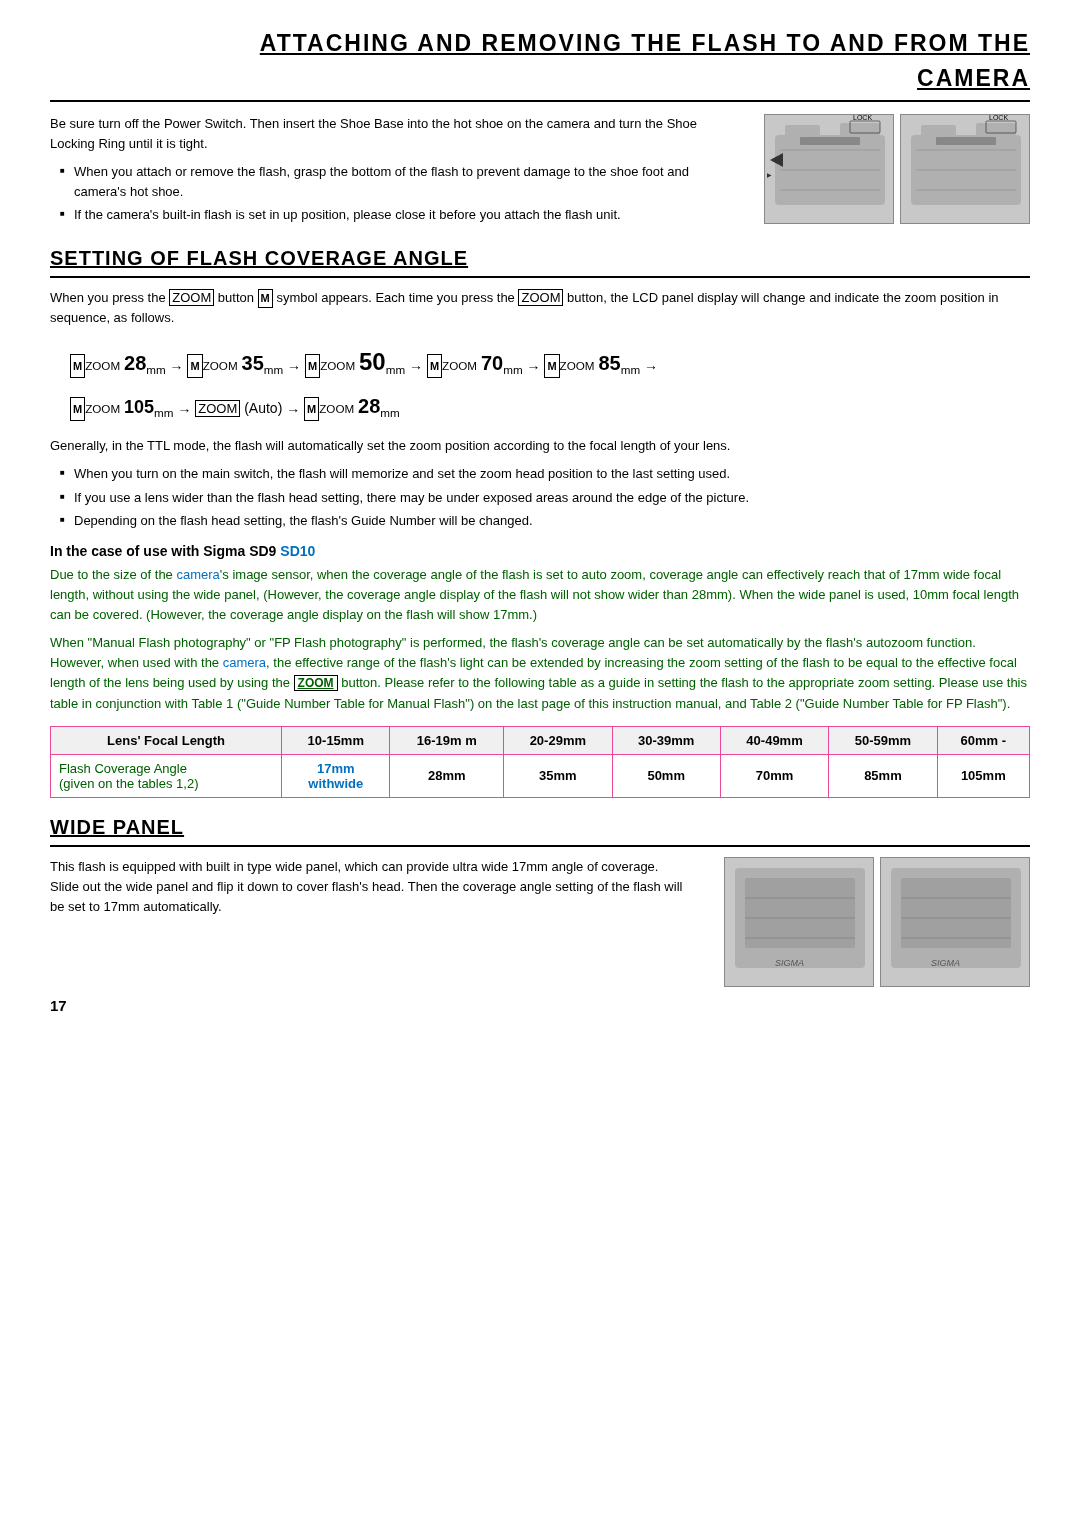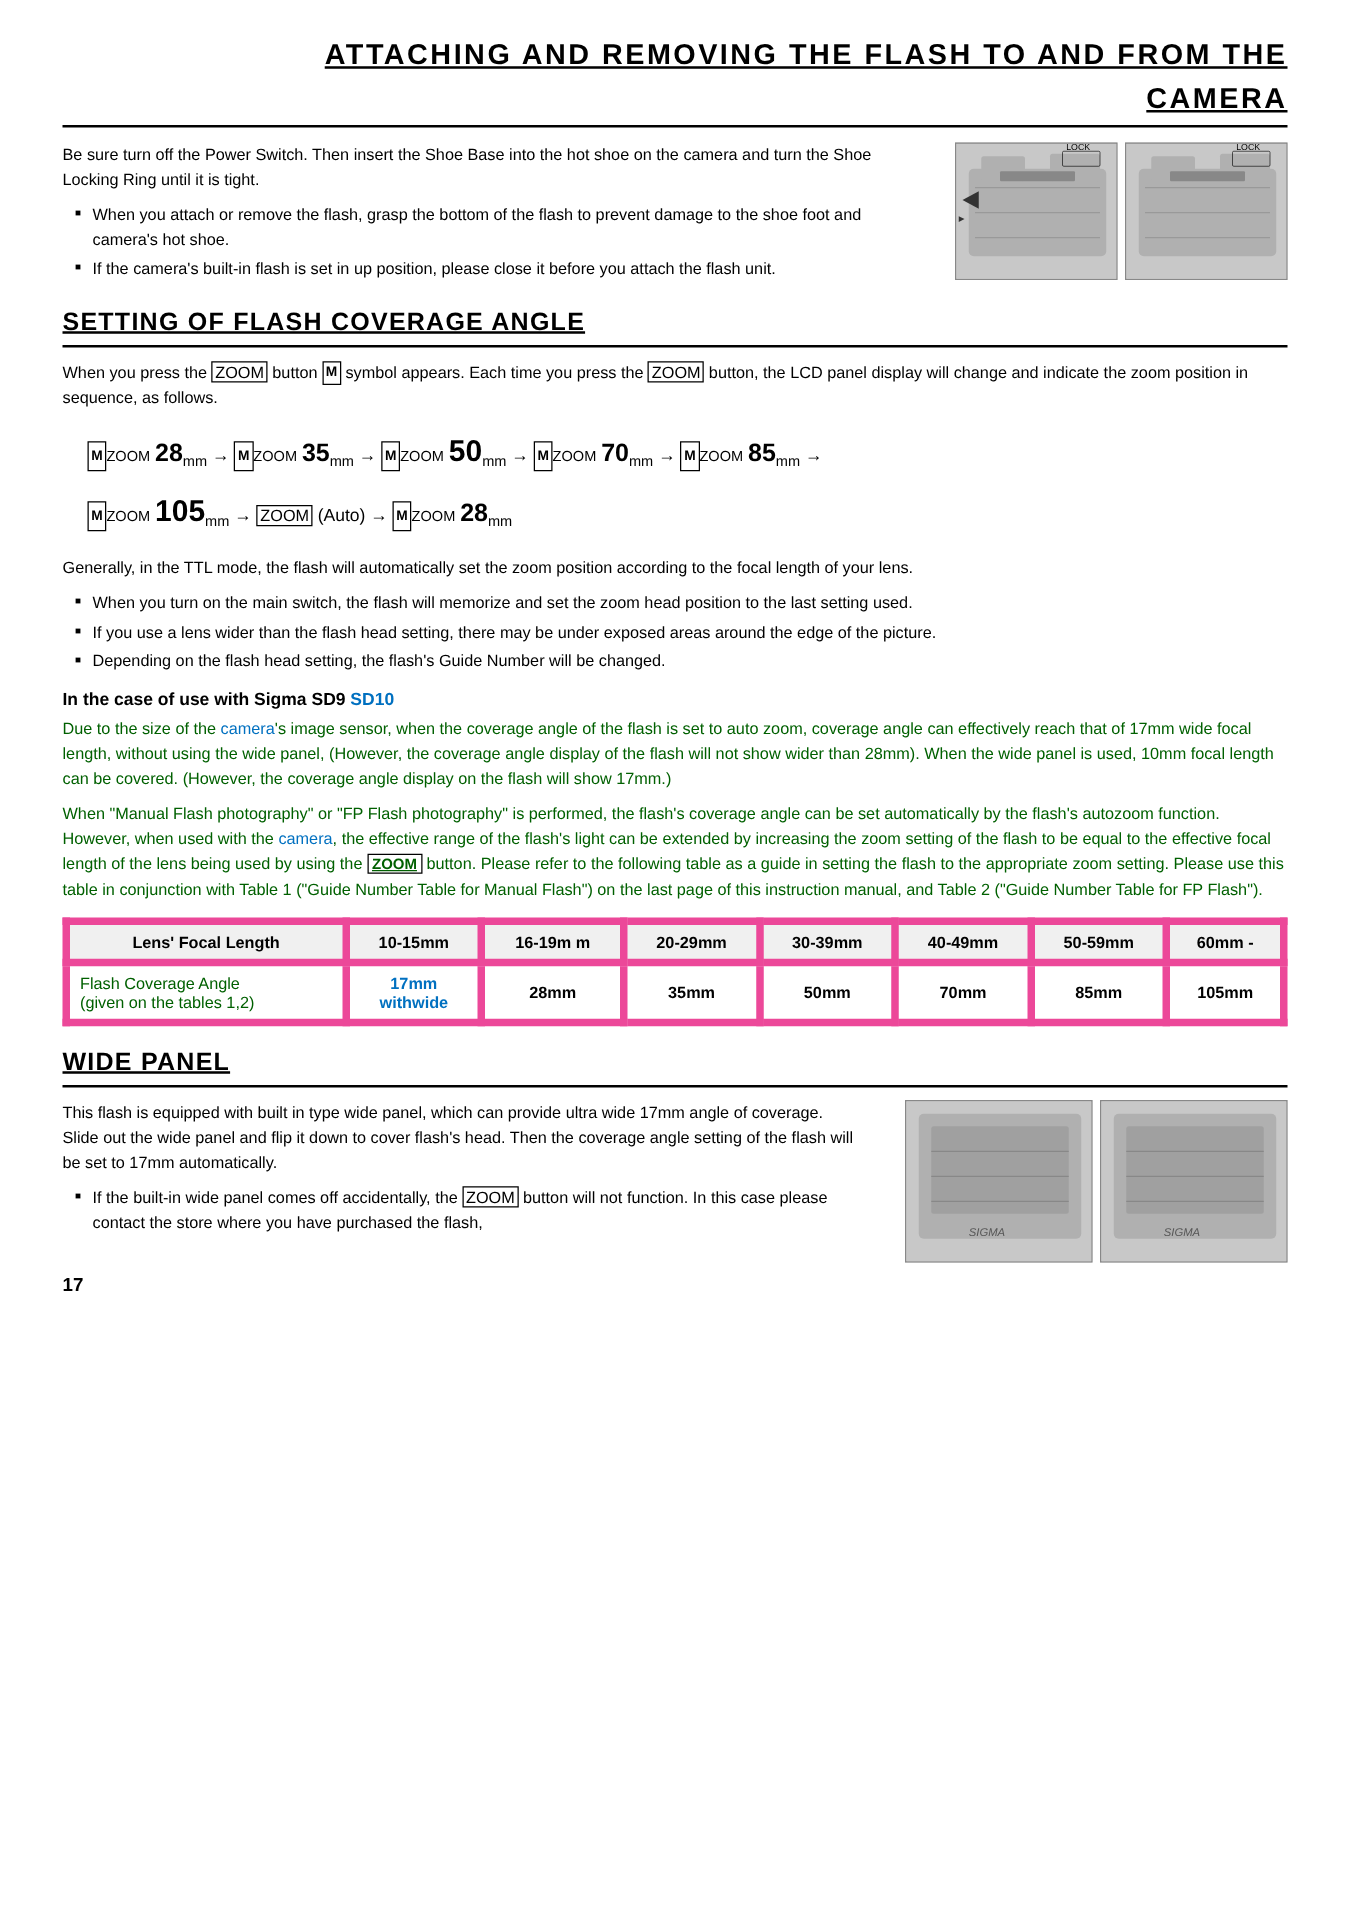--- a/index.html
+++ b/index.html
@@ -124,21 +124,21 @@
       text-decoration: underline;
     }
     
     .coverage-table {
       width: 100%;
       border-collapse: collapse;
       margin: 12px 0;
       font-size: 13px;
     }
     .coverage-table th, .coverage-table td {
-      border: 6px solid #ec4899;
+      border: 1px solid #ec4899;
       padding: 6px 8px;
       text-align: center;
     }
     .coverage-table th {
       background: #f0f0f0;
     }
     .coverage-table td.label-cell {
       text-align: left;
       color: #006000;
     }
@@ -266,21 +266,21 @@
   <span class="arrow"> → </span>
   <span class="m-symbol">M</span><small>ZOOM</small> <strong style="font-size:20px">35</strong><sub>mm</sub>
   <span class="arrow"> → </span>
   <span class="m-symbol">M</span><small>ZOOM</small> <strong style="font-size:24px">50</strong><sub>mm</sub>
   <span class="arrow"> → </span>
   <span class="m-symbol">M</span><small>ZOOM</small> <strong style="font-size:20px">70</strong><sub>mm</sub>
   <span class="arrow"> → </span>
   <span class="m-symbol">M</span><small>ZOOM</small> <strong style="font-size:20px">85</strong><sub>mm</sub>
   <span class="arrow"> → </span>
   <br>
-  <span class="m-symbol">M</span><small>ZOOM</small> <strong style="font-size:24px">105</strong><sub>mm</sub>
+  <span class="m-symbol">M</span><small>ZOOM</small> <strong style="font-size:18px">105</strong><sub>mm</sub>
   <span class="arrow"> → </span>
   <span class="zoom-box">ZOOM</span> (Auto)
   <span class="arrow"> → </span>
   <span class="m-symbol">M</span><small>ZOOM</small> <strong style="font-size:20px">28</strong><sub>mm</sub>
 </div>
 
 <p class="body-text">Generally, in the TTL mode, the flash will automatically set the zoom position according to the focal length of your lens.</p>
 
 <ul class="bullet-list">
   <li>When you turn on the main switch, the flash will memorize and set the zoom head position to the last setting used.</li>
@@ -326,23 +326,20 @@
     </tr>
   </tbody>
 </table>
 
 <div class="section-title">WIDE PANEL</div>
 <div class="section-underline"></div>
 
 <div class="wide-panel-section">
   <div class="wide-panel-text">
     <p class="body-text">This flash is equipped with built in type wide panel, which can provide ultra wide 17mm angle of coverage. Slide out the wide panel and flip it down to cover flash's head. Then the coverage angle setting of the flash will be set to 17mm automatically.</p>
-    <ul class="bullet-list">
-      <li>If the built-in wide panel comes off accidentally, the <span class="zoom-box">ZOOM</span> button will not function. In this case please contact the store where you have purchased the flash,</li>
-    </ul>
   </div>
   <div class="wide-panel-images">
 
     <div class="camera-img-wide">
       <svg width="150" height="130" xmlns="http://www.w3.org/2000/svg">
         <rect width="150" height="130" fill="#c8c8c8"></rect>
         <rect x="10" y="10" width="130" height="100" fill="#b0b0b0" rx="4"></rect>
         <rect x="20" y="20" width="110" height="70" fill="#a0a0a0" rx="2"></rect>
         <line x1="20" y1="40" x2="130" y2="40" stroke="#888" stroke-width="1"></line>
         <line x1="20" y1="60" x2="130" y2="60" stroke="#888" stroke-width="1"></line>

